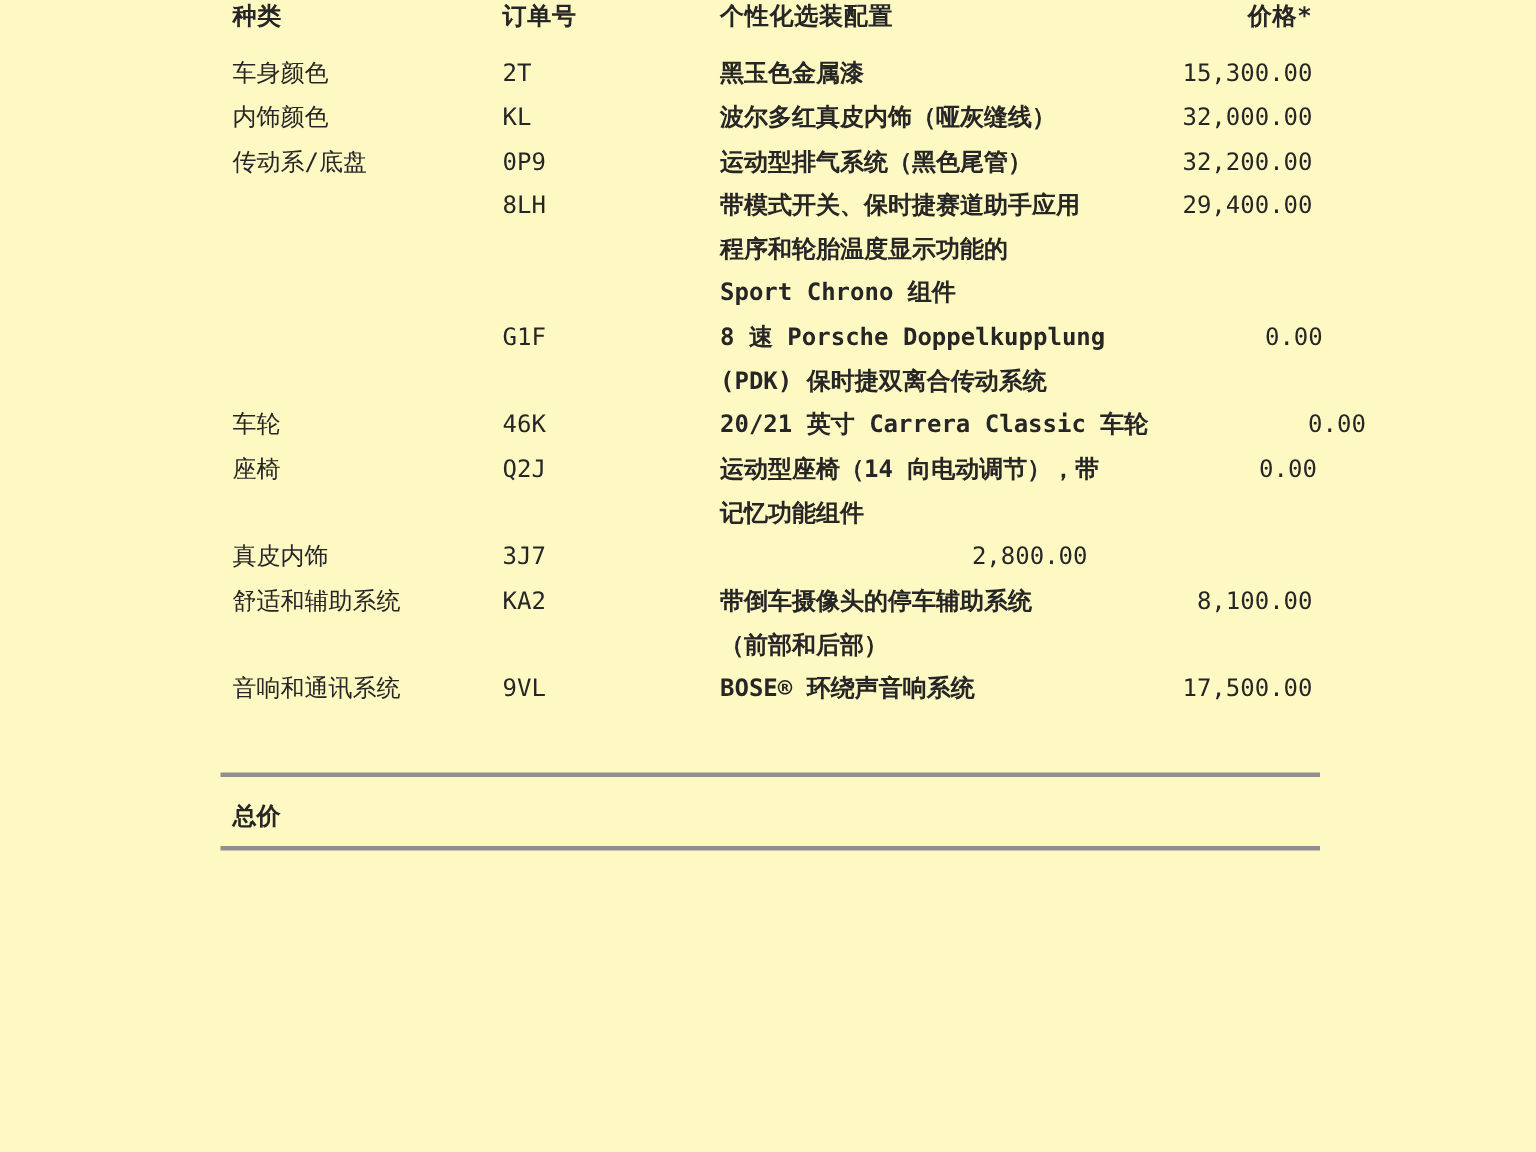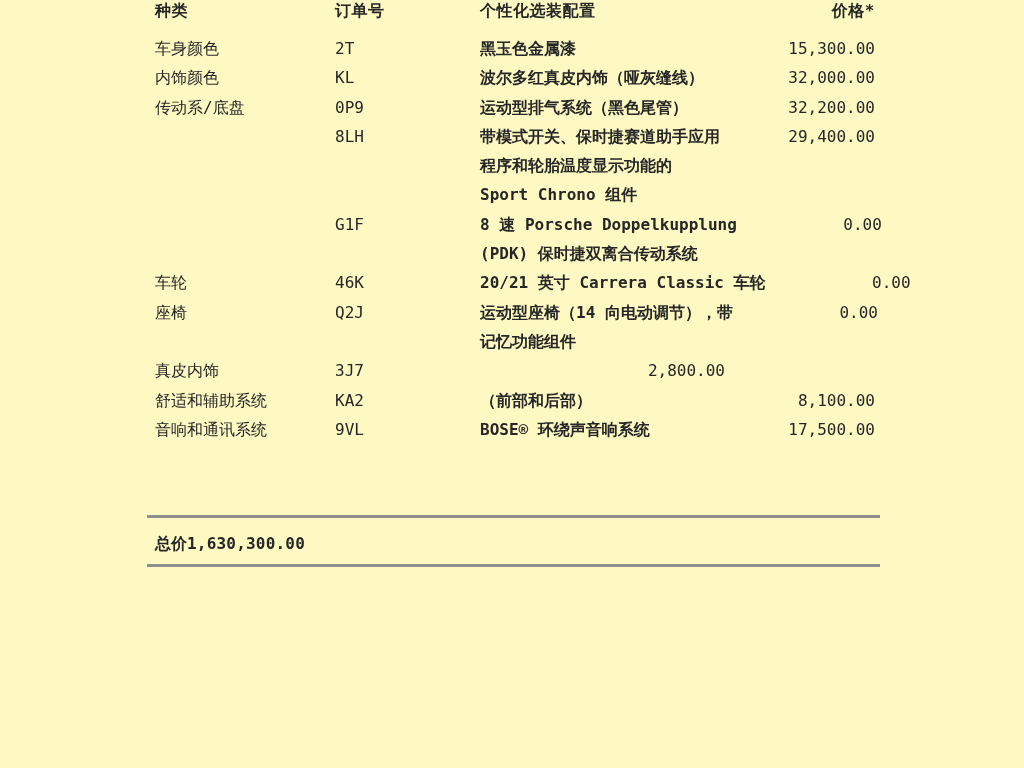--- a/index.html
+++ b/index.html
@@ -149,39 +149,39 @@
       <div class="grid-row">
         <div class="cell cat">真皮内饰</div>
         <div class="cell">3J7</div>
         <div class="cell price">2,800.00</div>
       </div>
 
       <div class="grid-row">
         <div class="cell cat">舒适和辅助系统</div>
         <div class="cell">KA2</div>
         <div class="cell">
+          <div class="cfg-line">带倒车摄像头的停车辅助系统</div>
           <div class="cfg-line">（前部和后部）</div>
         </div>
         <div class="cell price">8,100.00</div>
       </div>
 
       <div class="grid-row">
         <div class="cell cat">音响和通讯系统</div>
         <div class="cell">9VL</div>
         <div class="cell">
           <div class="cfg-line">BOSE® 环绕声音响系统</div>
         </div>
         <div class="cell price">17,500.00</div>
       </div>
 
     </div>
 
     <div class="rule rule-top"></div>
 
     <div class="total-row">
       <div class="total-label">总价</div>
-      <div class="total-value">1,630,300.00</div>
     </div>
 
     <div class="rule rule-bottom"></div>
 
   </div>
 </div>
 
 </body></html>

